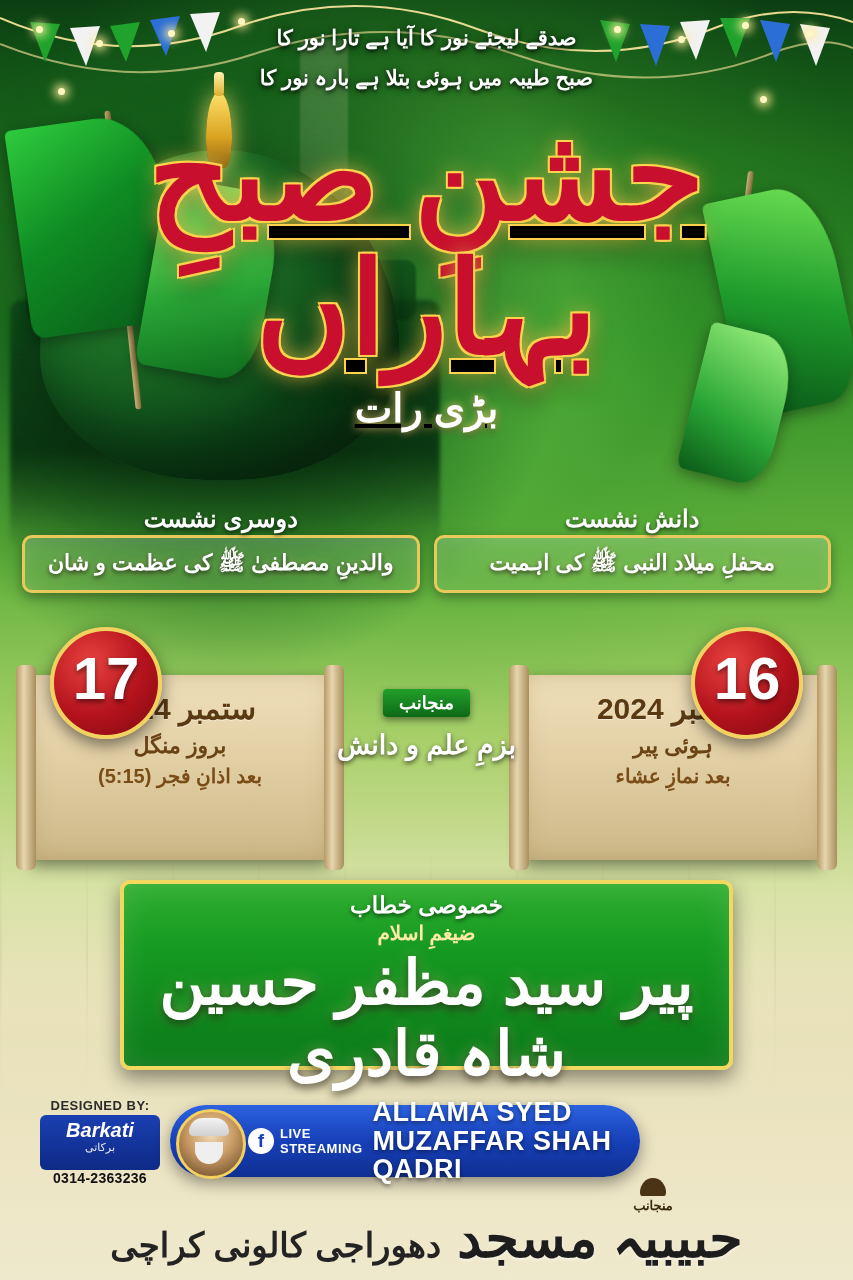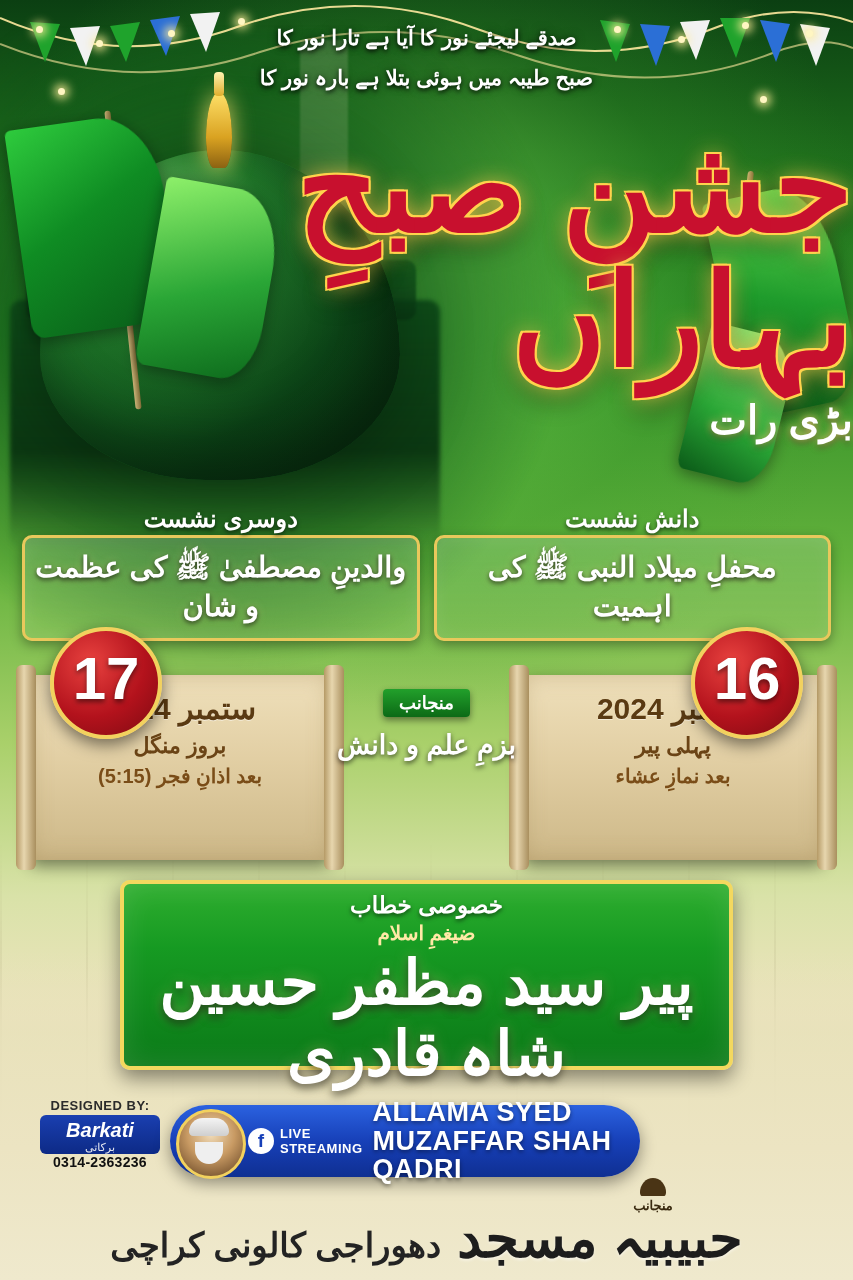--- a/index.html
+++ b/index.html
@@ -157,23 +157,25 @@
     color: #ffffff;
     text-shadow: 0 2px 4px rgba(0,0,0,.75), 0 0 10px rgba(0,0,0,.5);
     font-size: 21px;
     line-height: 1.9;
     font-weight: bold;
   }
 
   
   .title-wrap {
     position: absolute;
-    top: 120px;
+    top: 108px;
     left: 0; right: 0;
-    direction: rtl;
+    text-align: center;
+    direction: rtl;
+    text-decoration: underline;
   }
   .title-main {
     font-size: 128px;
     font-weight: bold;
     line-height: 1.05;
     color: #c8102e;
     letter-spacing: -2px;
     text-shadow:
       0 0 2px #ffd34d,
       2px 2px 0 #ffd34d,
@@ -215,21 +217,21 @@
     margin-bottom: 2px;
   }
   .session-box {
     border: 3px solid #e9c85c;
     border-radius: 10px;
     background: linear-gradient(180deg, rgba(255,255,255,.16), rgba(255,255,255,.04));
     padding: 10px 8px 12px;
     box-shadow: 0 4px 12px rgba(0,0,0,.35), inset 0 0 18px rgba(255,255,255,.08);
   }
   .session-text {
-    font-size: 29px;
+    font-size: 22px;
     font-weight: bold;
     color: #ffffff;
     text-shadow: 0 2px 5px rgba(0,0,0,.7), 0 0 10px rgba(255,230,150,.35);
     line-height: 1.35;
   }
 
   
   .scrolls {
     position: absolute;
     top: 645px;
@@ -379,21 +381,21 @@
   .designer-label {
     font-size: 13px;
     font-weight: bold;
     color: #2b2b2b;
     letter-spacing: .5px;
   }
   .designer-box {
     margin-top: 2px;
     background: linear-gradient(180deg, #1a3fb0, #0d2a86);
     border-radius: 6px;
-    padding: 4px 6px 0;
+    padding: 4px 6px 16px;
     color: #fff;
   }
   .designer-name {
     font-size: 20px;
     font-style: italic;
     font-weight: bold;
     line-height: 1.1;
   }
   .designer-sub {
     font-size: 11px;
@@ -593,21 +595,21 @@
         <div class="session-text">والدینِ مصطفیٰ ﷺ کی عظمت و شان</div>
       </div>
     </div>
   </div>
 
   <div class="scrolls">
 
     <div class="scroll scroll-right">
       <div class="scroll-inner">
         <div class="scroll-date">ستمبر 2024</div>
-        <div class="scroll-day">پہلی پیر</div>
+        <div class="scroll-day">ہوئی پیر</div>
         <div class="scroll-time">بعد نمازِ عشاء</div>
       </div>
     </div>
     <div class="daybadge daybadge-right">16</div>
 
     <div class="scroll scroll-left">
       <div class="scroll-inner">
         <div class="scroll-date">ستمبر 2024</div>
         <div class="scroll-day">بروز منگل</div>
         <div class="scroll-time">بعد اذانِ فجر (5:15)</div>

